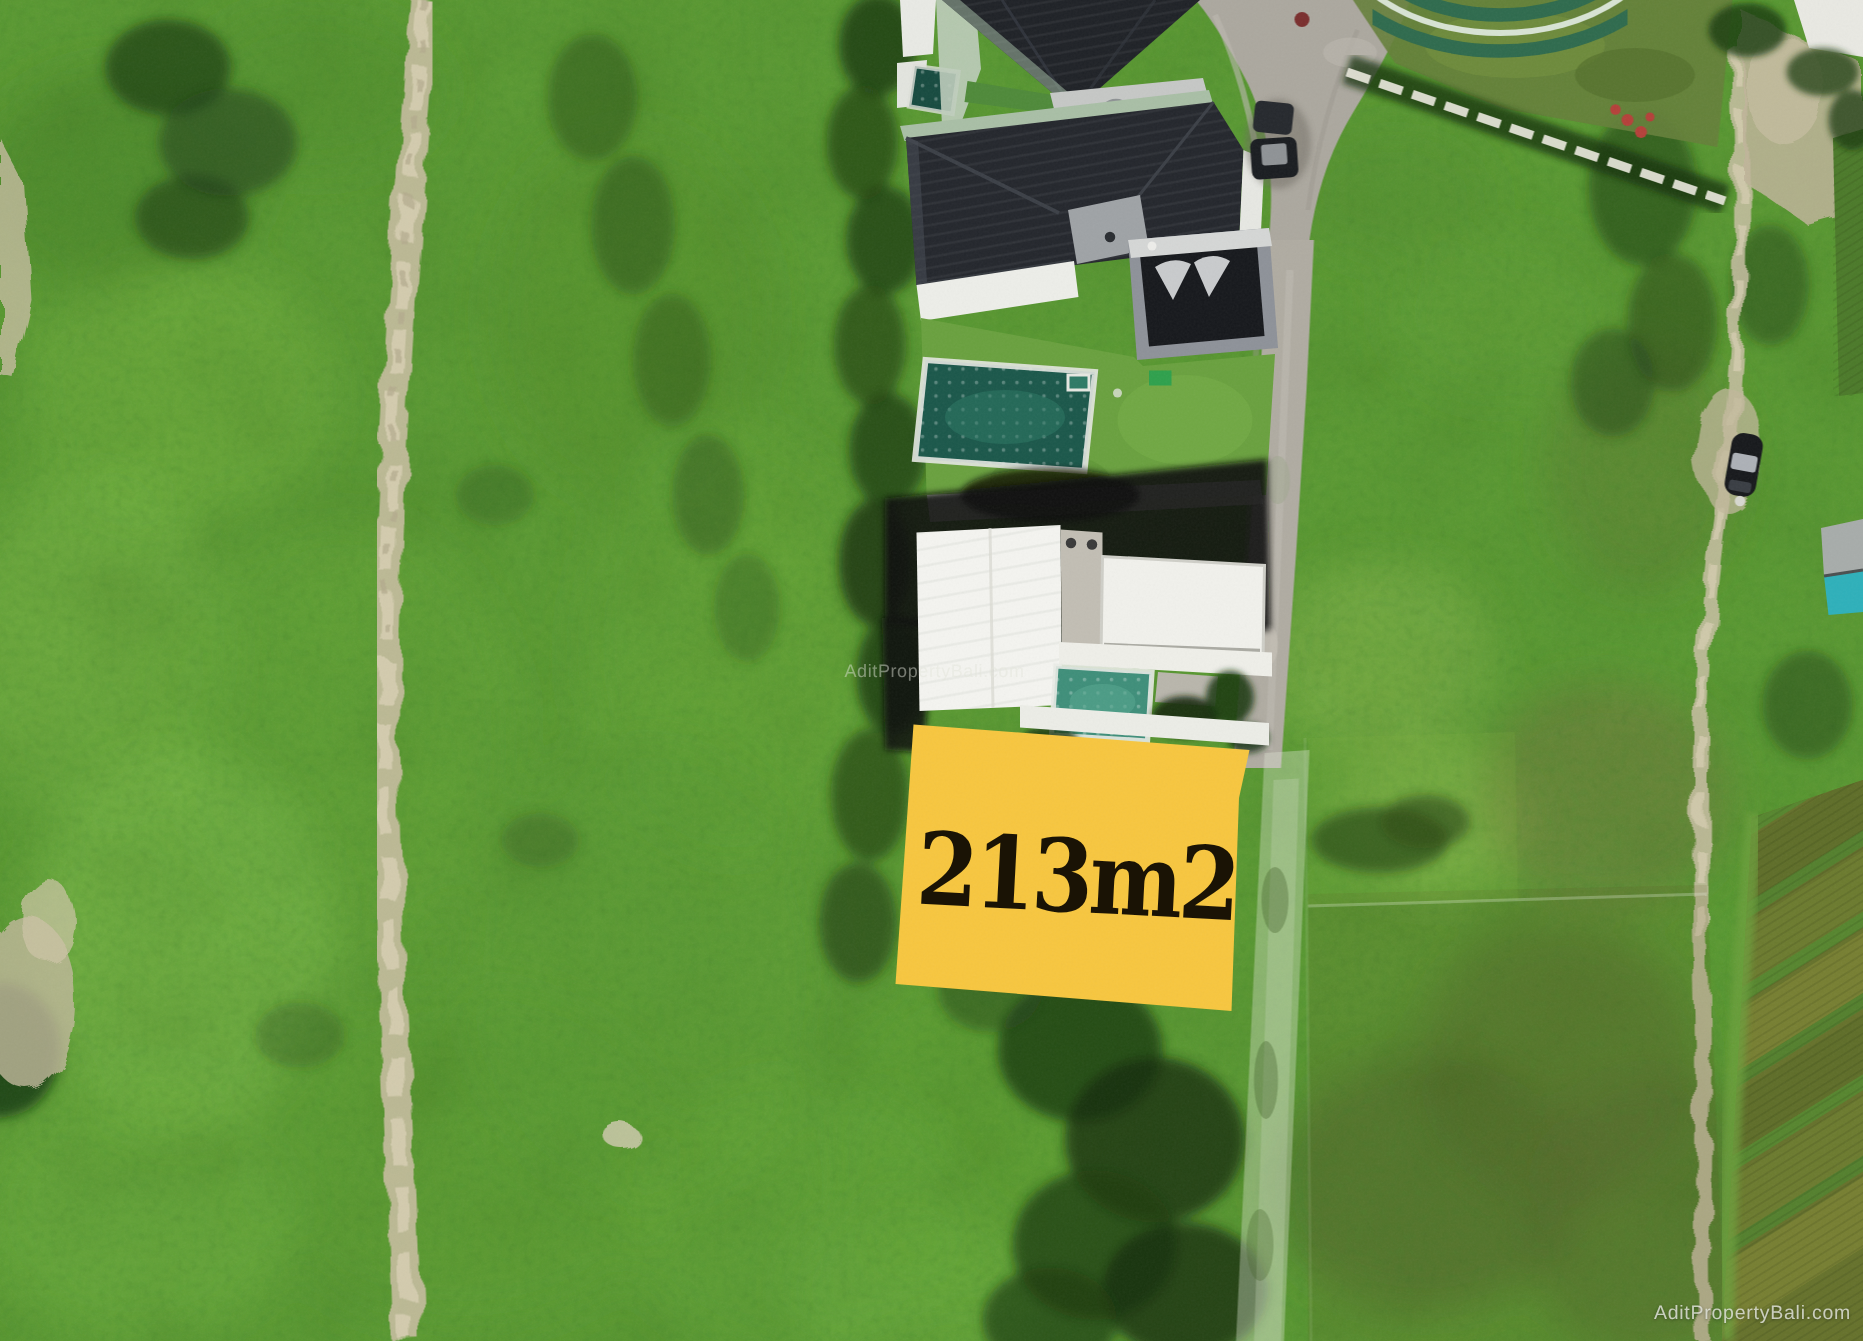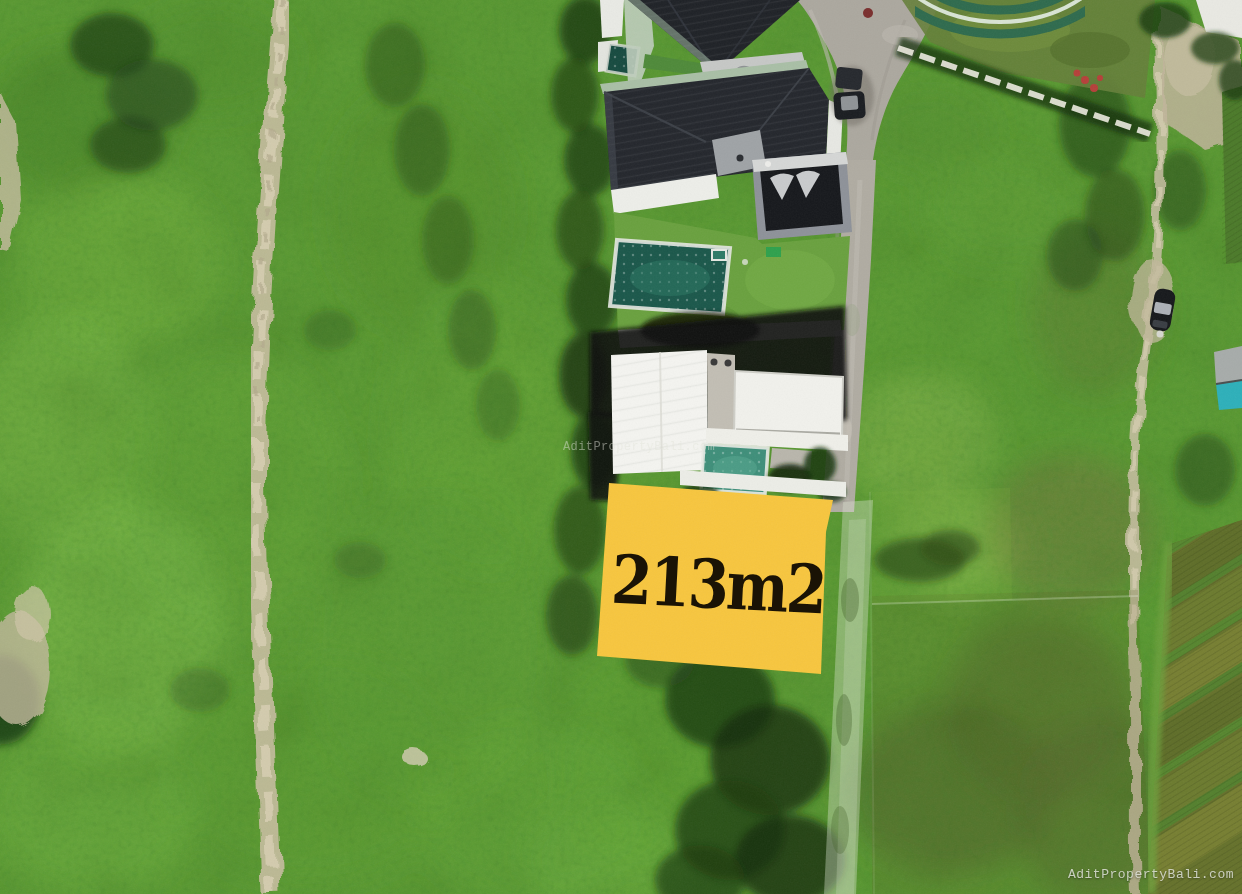--- a/index.html
+++ b/index.html
@@ -10,21 +10,21 @@
   .stage svg{position:absolute;left:0;top:0;display:block;}
   .plot-label{
     position:absolute;left:606px;top:544px;width:224px;height:80px;
     display:flex;align-items:center;justify-content:center;
     font-family:"DejaVu Serif",serif;font-weight:bold;
     font-size:67px;letter-spacing:-3px;color:#1a1305;
     transform:rotate(3deg) scaleX(0.88);
     white-space:nowrap;pointer-events:none;
   }
   .wm{
-    position:absolute;font-family:Liberation Mono, monospace;
+    position:absolute;font-family:Liberation Sans, sans-serif;
     pointer-events:none;white-space:nowrap;
   }
   .wm-center{
     left:563px;top:440px;font-size:12px;letter-spacing:0.4px;
     color:rgba(225,228,218,0.48);
   }
   .wm-br{
     right:8px;bottom:12px;font-size:13px;letter-spacing:0.5px;
     color:rgba(233,234,228,0.8);text-shadow:0 1px 2px rgba(30,42,20,0.55);
   }

